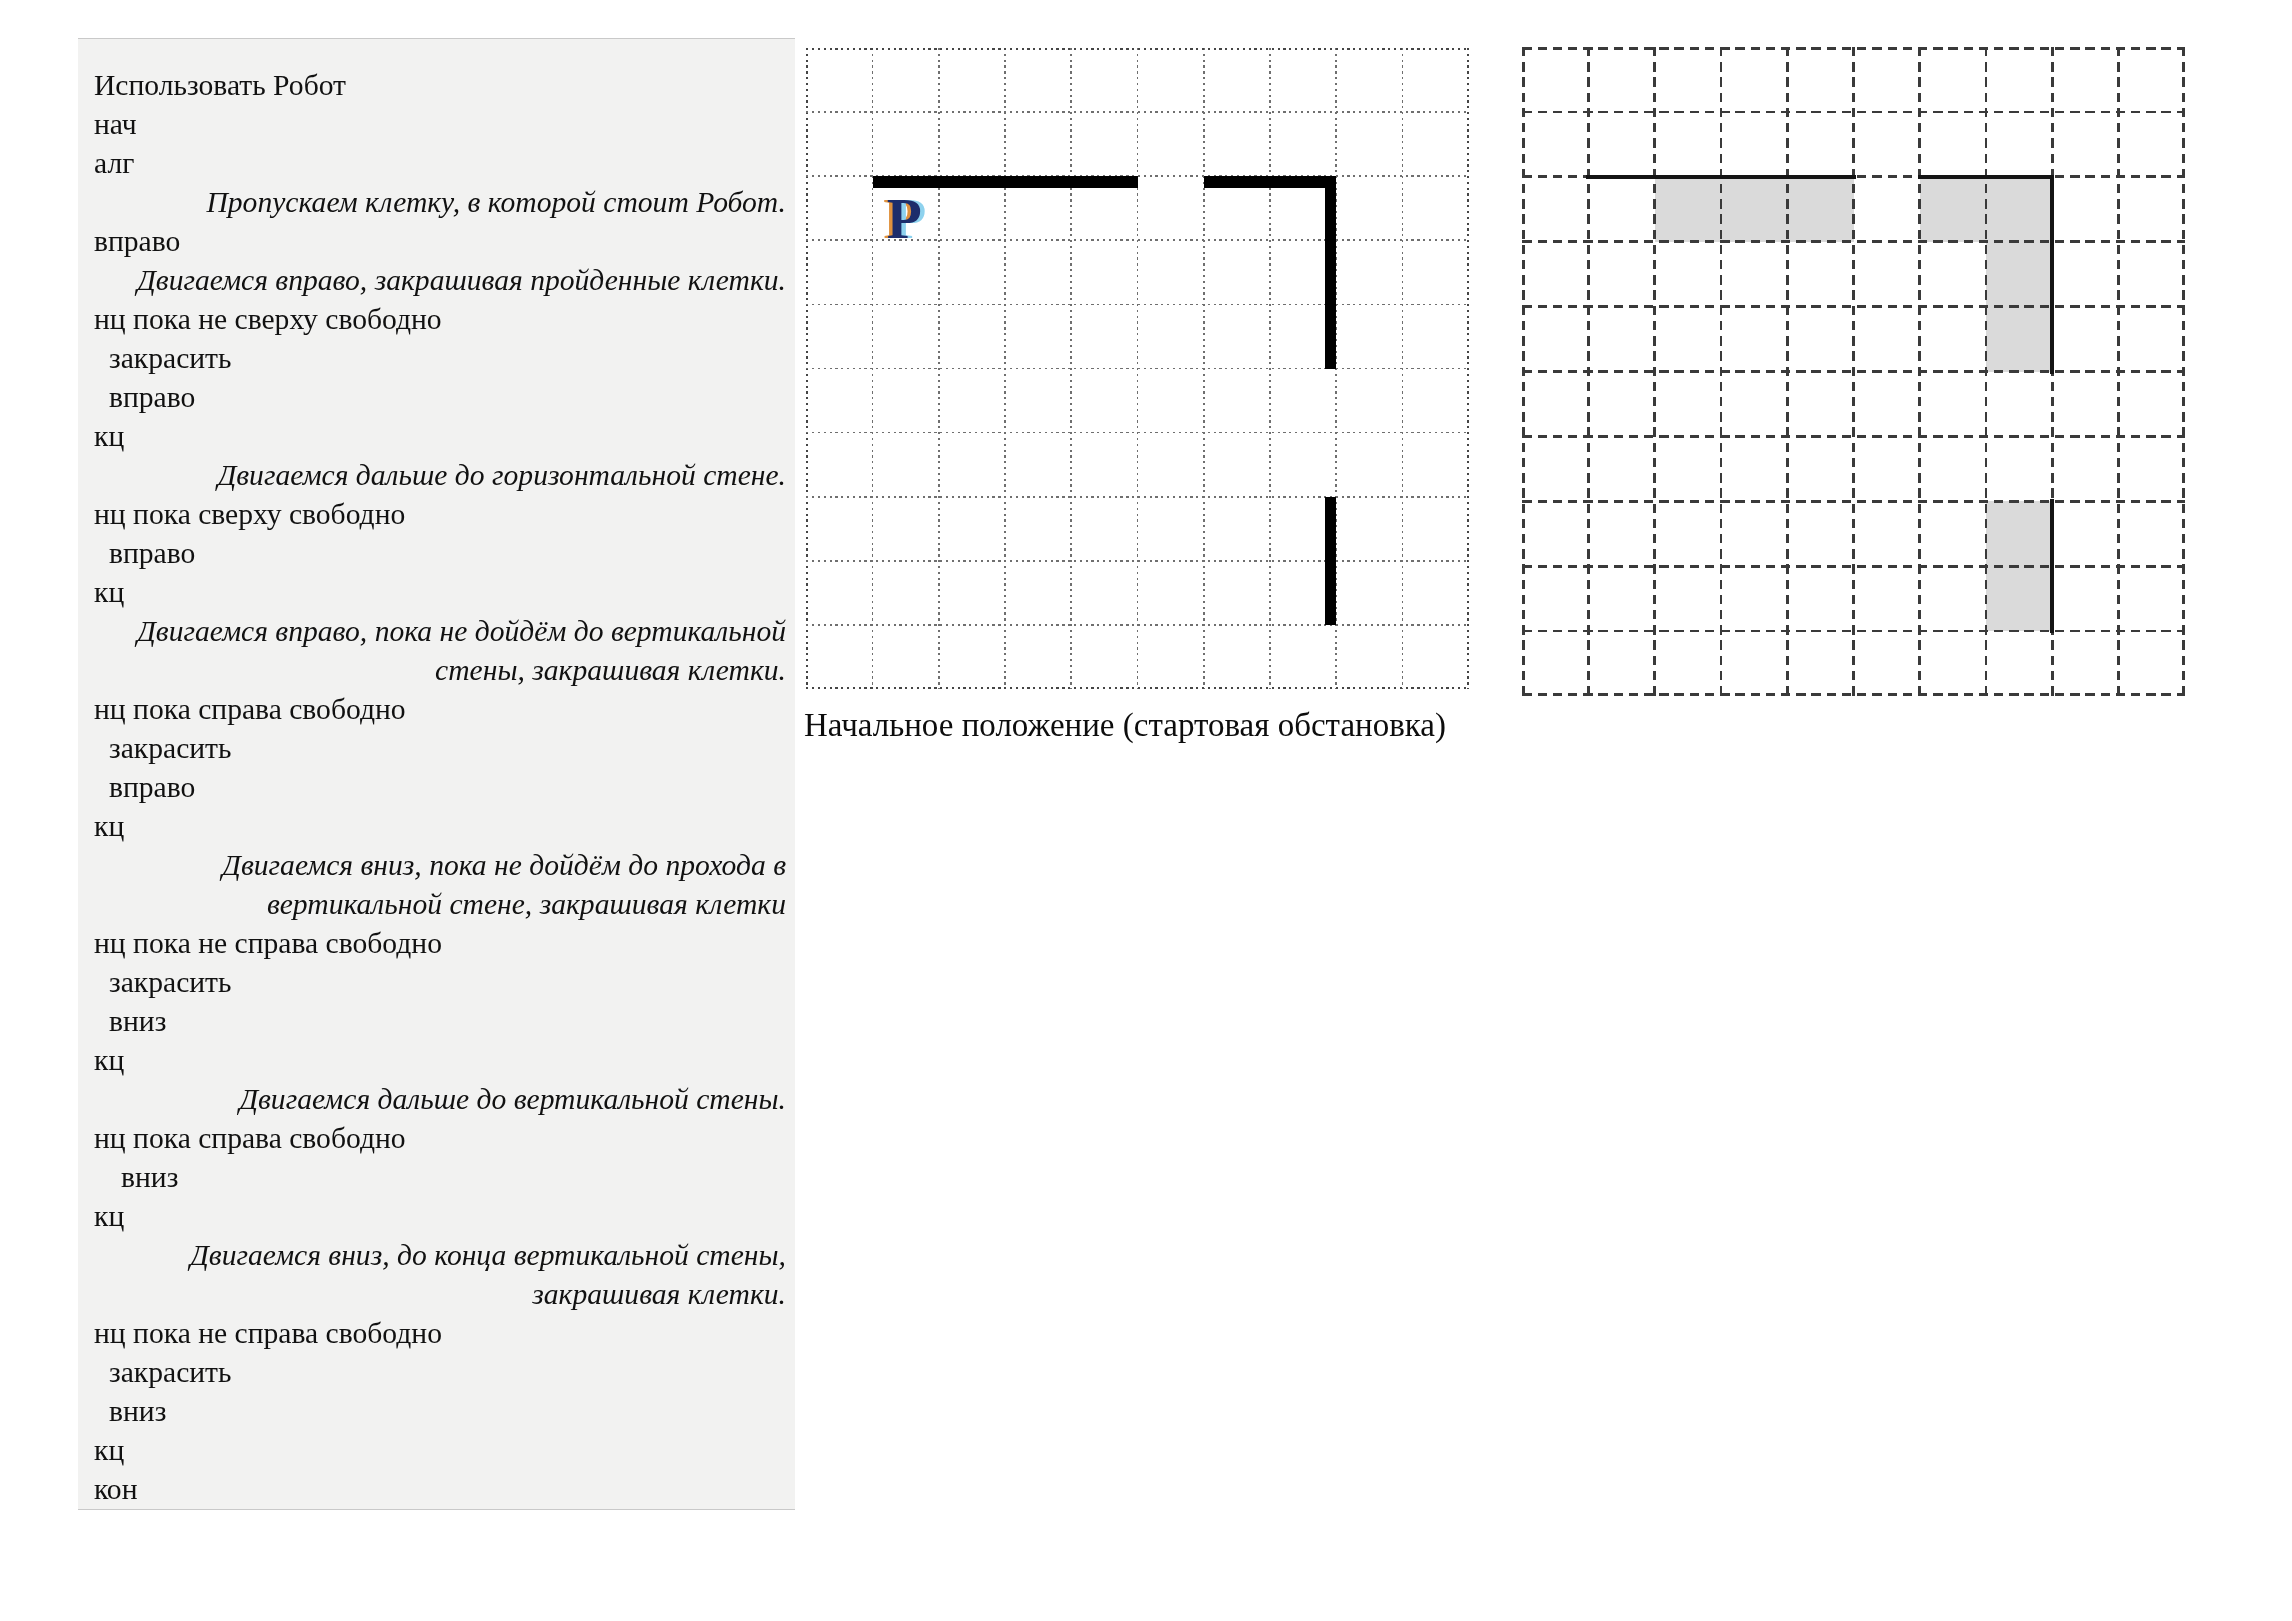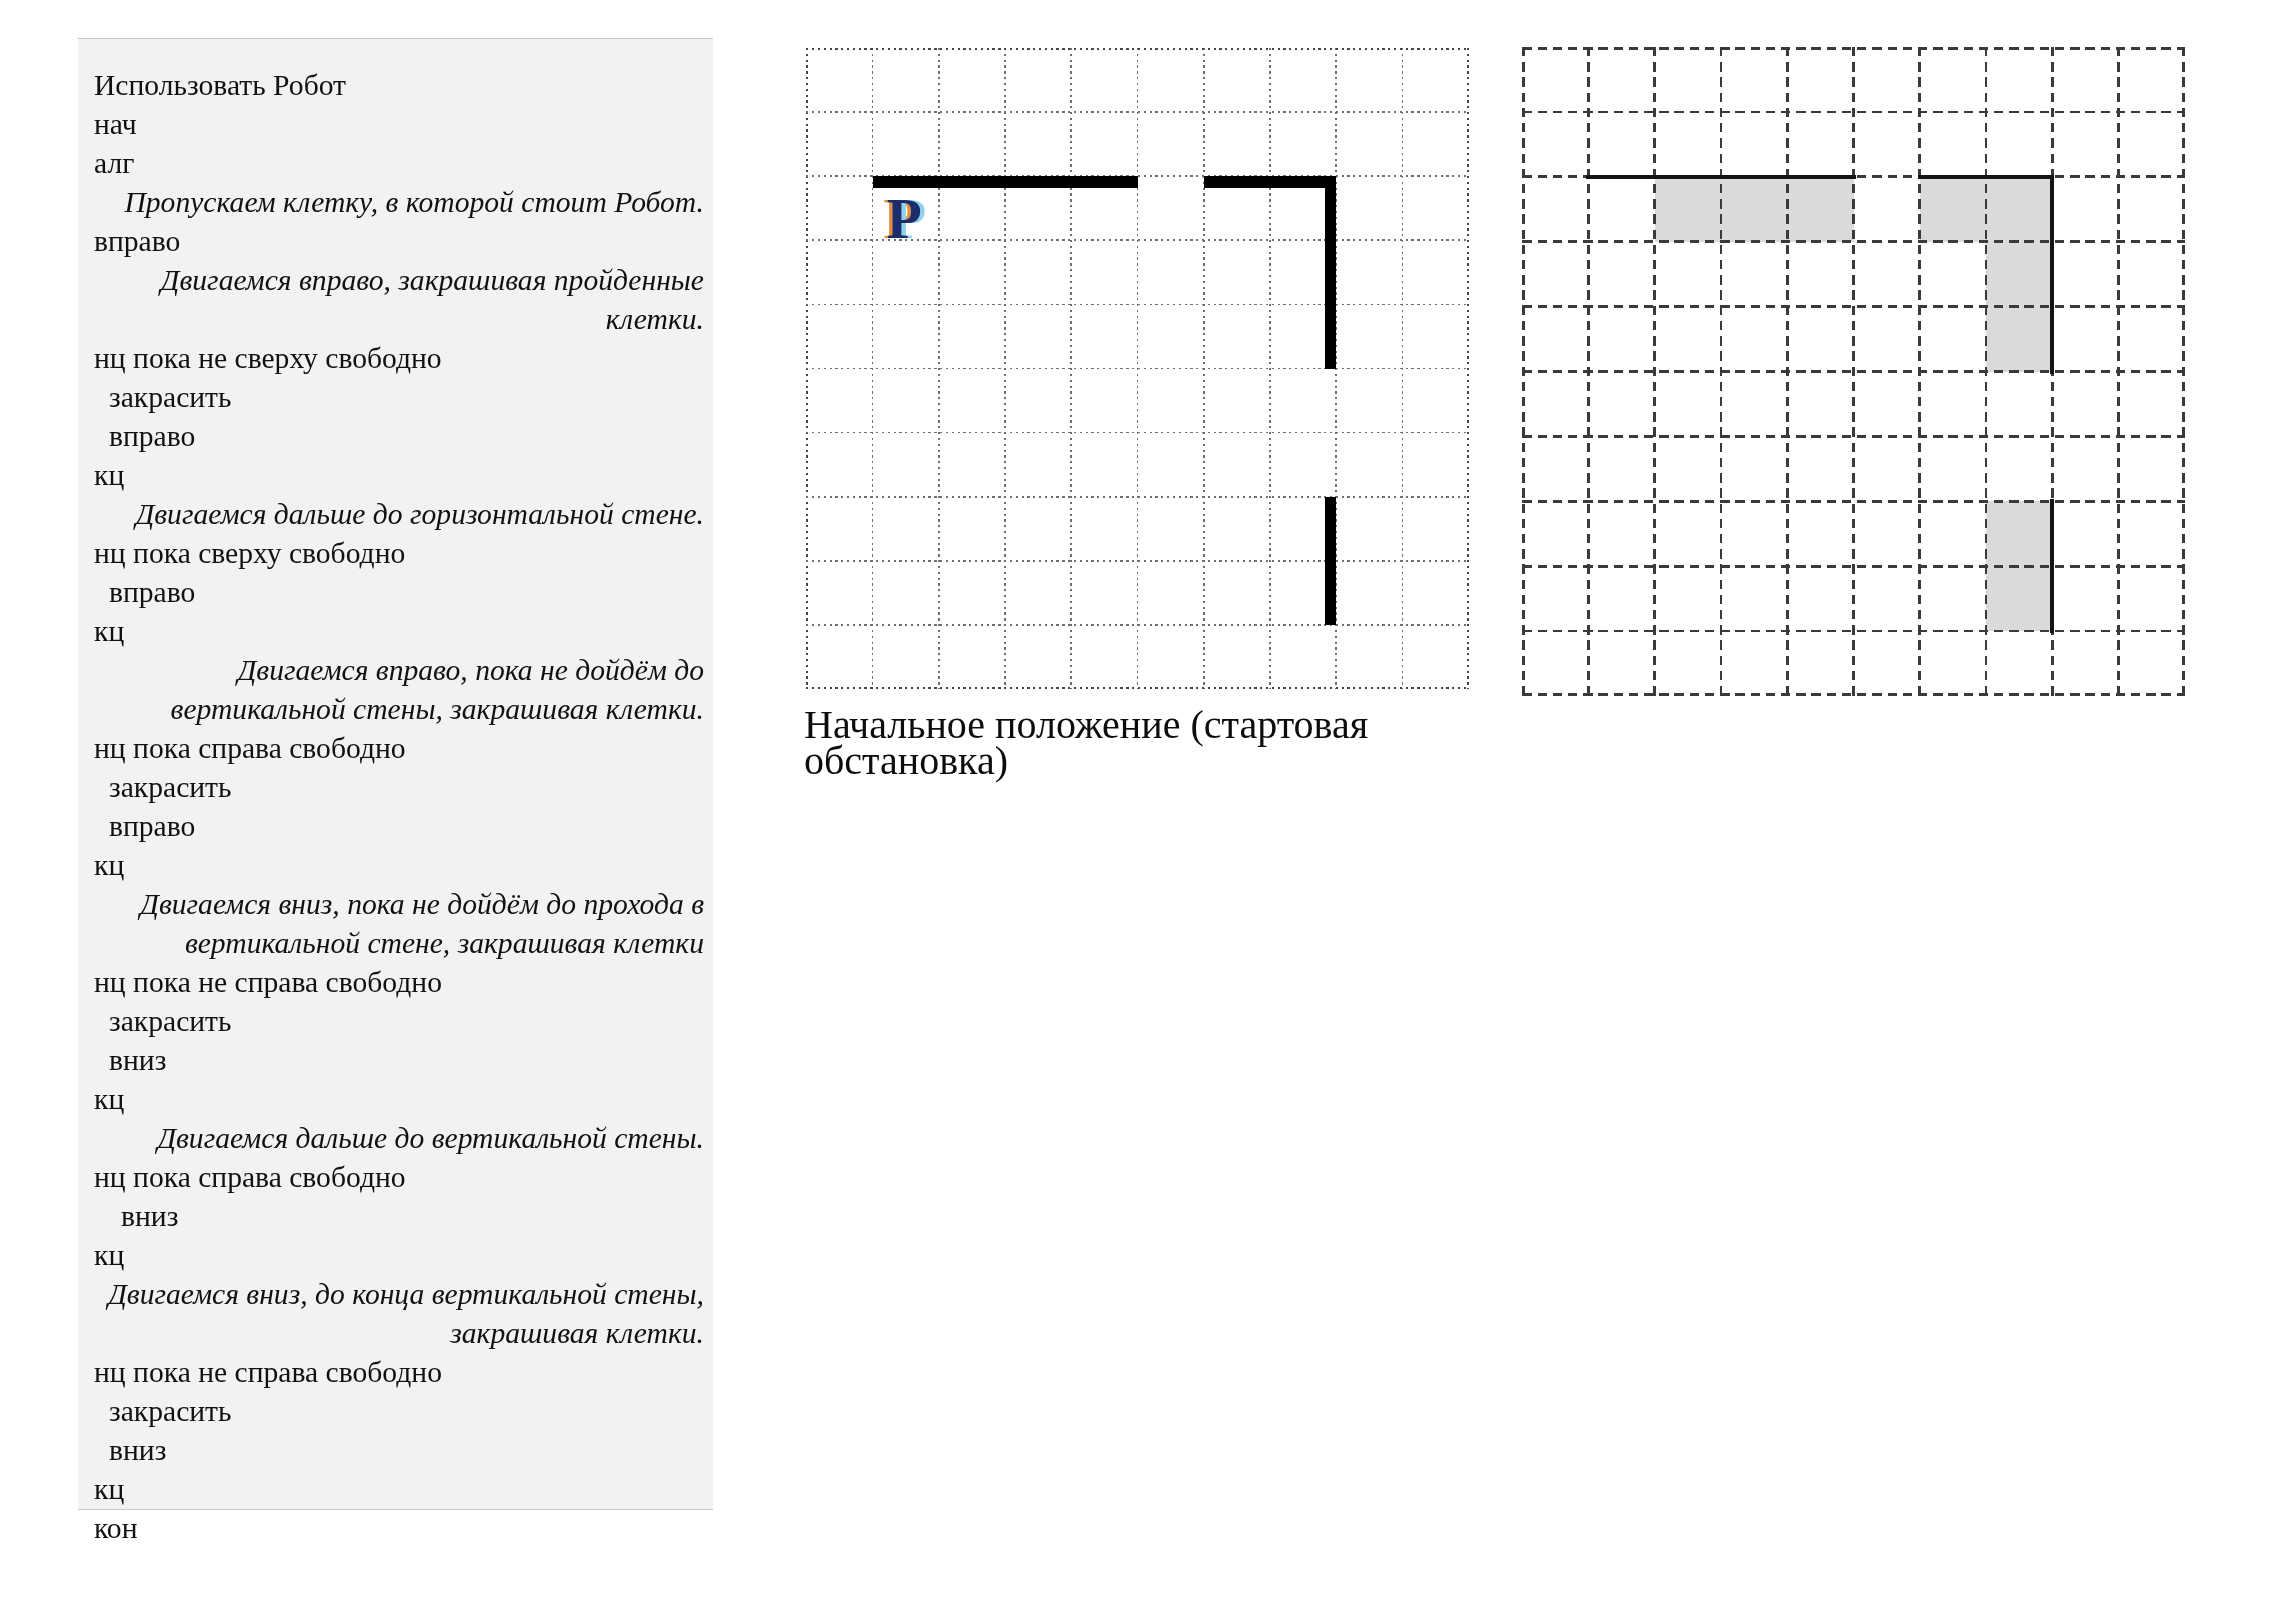--- a/index.html
+++ b/index.html
@@ -3,39 +3,39 @@
 <meta charset="utf-8">
 <style>
   html,body{margin:0;padding:0;}
   body{
     width:2293px;height:1622px;position:relative;overflow:hidden;
     background:#ffffff;font-family:"Liberation Serif","DejaVu Serif",serif;
     color:#111;
   }
   
   .code-panel{
-    position:absolute;left:78px;top:38px;width:635px;height:1472px;
+    position:absolute;left:78px;top:38px;width:717px;height:1472px;
     box-sizing:border-box;background:#f2f2f1;
     border-top:1.8px solid #c9c9c9;border-bottom:1.8px solid #c9c9c9;
     padding:27px 9px 0 16px;
   }
   .algo-line{
     font-size:29.6px;line-height:39px;white-space:normal;
     font-style:normal;
   }
   .algo-line.comment{font-style:italic;text-align:right;}
   .algo-line.ind1{padding-left:15px;}
   .algo-line.ind2{padding-left:27px;}
   
   .grid-svg{position:absolute;display:block;}
   #start-grid-svg{left:806px;top:48px;width:663px;height:641px;}
   #result-grid-svg{left:1522px;top:47px;width:663px;height:649px;}
   .grid-caption{
     position:absolute;left:804px;top:707px;width:681px;
-    font-size:40px;line-height:36px;color:#0d0d0d;font-family:Liberation Serif, serif;
+    font-size:33px;line-height:36px;color:#0d0d0d;font-family:Liberation Serif, serif;
   }
 </style>
 </head>
 <body>
 
 <aside class="code-panel">
   <div>
       <div class="algo-line">Использовать Робот</div>
       <div class="algo-line">нач</div>
       <div class="algo-line">алг</div>

